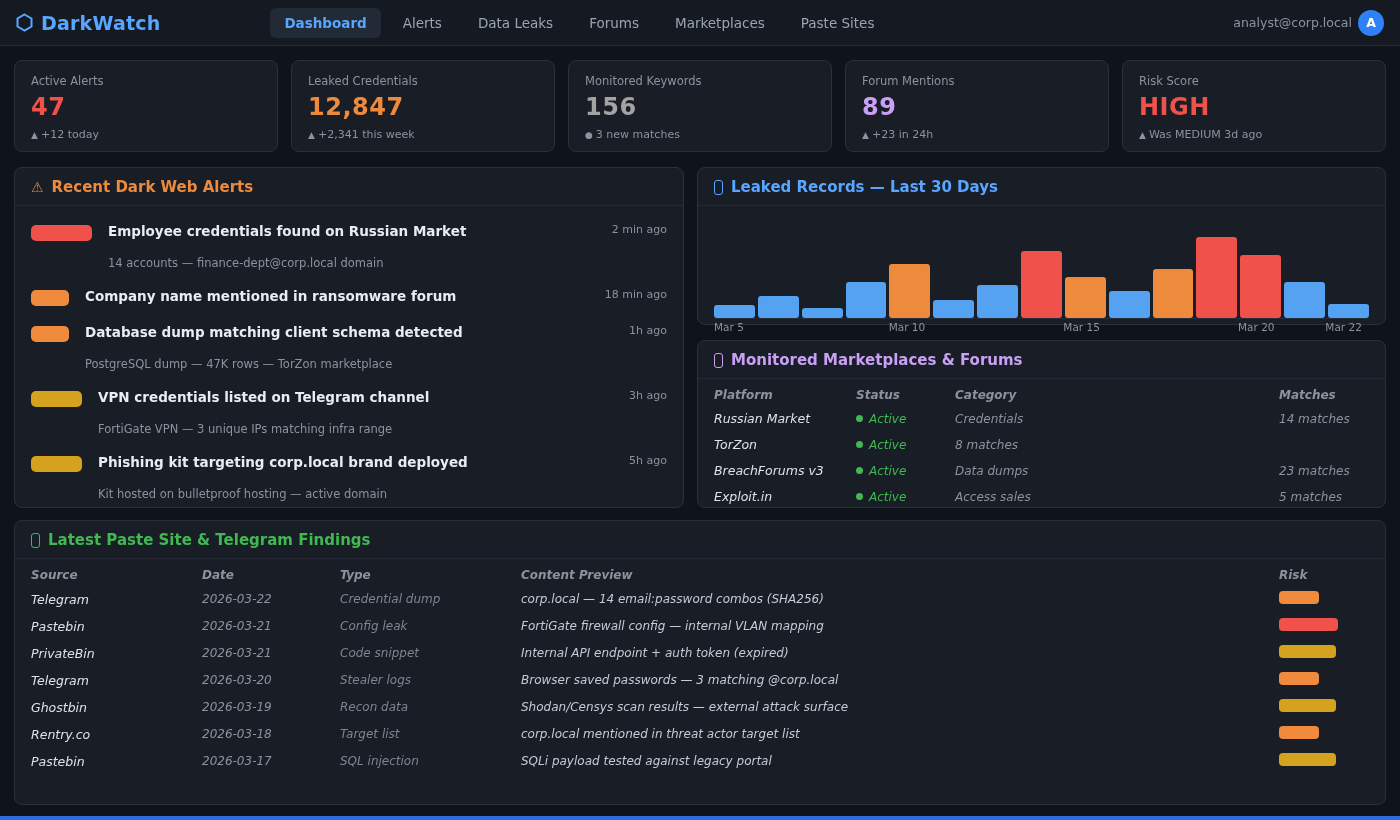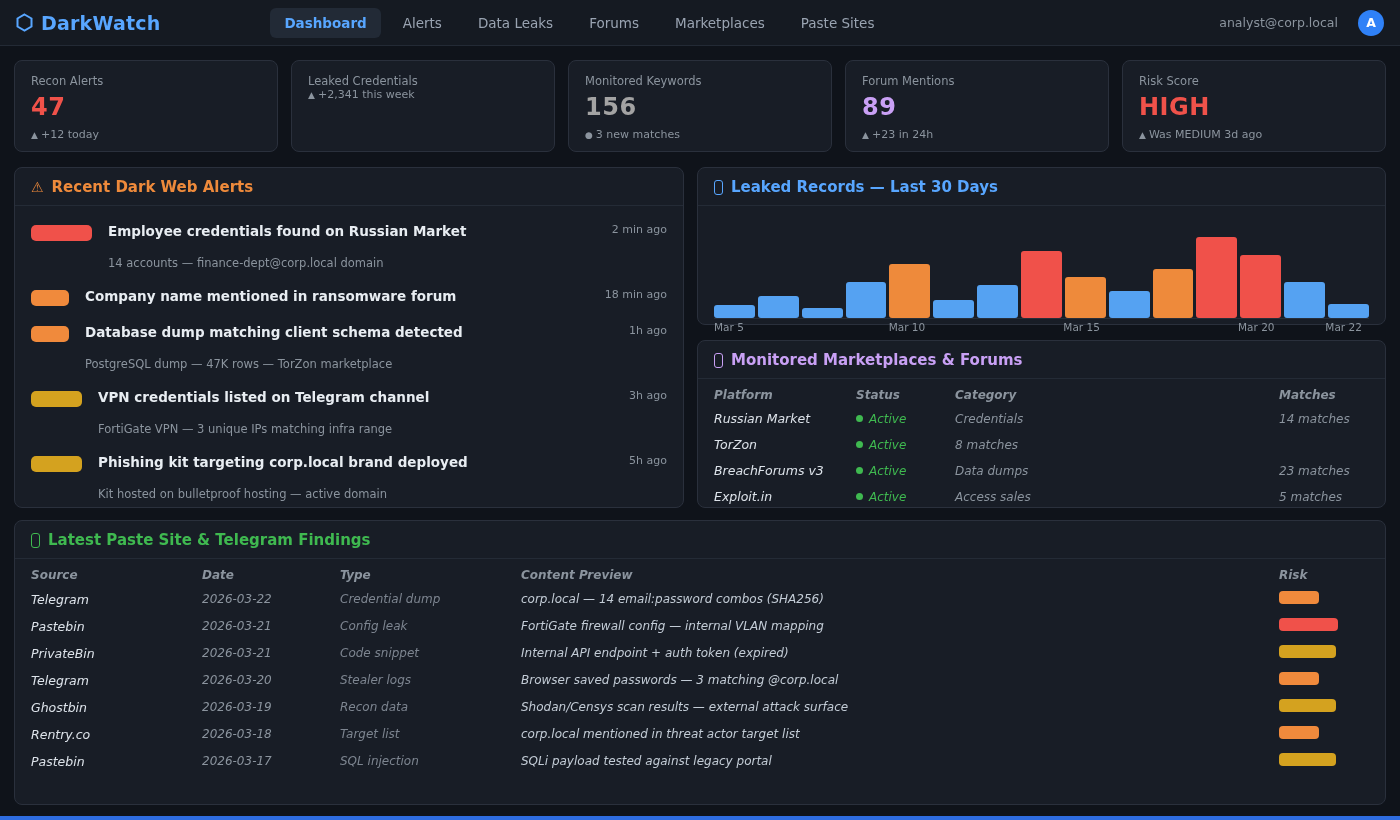--- a/index.html
+++ b/index.html
@@ -17,21 +17,21 @@
   }
   .brand { display:flex; align-items:center; gap:8px; }
   .brand svg { display:block; }
   .brand-name { color:#58a6ff; font-size:19px; font-weight:bold; letter-spacing:.2px; }
   .nav { display:flex; align-items:center; gap:8px; margin-left:110px; }
   .nav-item {
     color:#9aa4b2; font-size:13.5px; padding:7px 14px; border-radius:6px; cursor:pointer;
     background:transparent; border:none; font-family:inherit;
   }
   .nav-item.active { color:#58a6ff; font-weight:bold; background:#222a36; }
-  .topbar-right { margin-left:auto; display:flex; align-items:center; gap:20px; }
+  .topbar-right { margin-left:auto; display:flex; align-items:center; gap:6px; }
   .user-email { color:#8b949e; font-size:12.5px; }
   .avatar {
     width:26px; height:26px; border-radius:50%; background:#2f81f7; color:#fff;
     font-size:12.5px; font-weight:bold; display:flex; align-items:center; justify-content:center;
   }
   
   .main { padding:14px; }
   .stats { display:grid; grid-template-columns:repeat(5,1fr); gap:13px; }
   .card, .panel {
     background:#181d26; border:1px solid #2a303c; border-radius:8px;
@@ -126,26 +126,27 @@
   <div class="topbar-right">
     <span class="user-email">analyst@corp.local</span>
     <div class="avatar">A</div>
   </div>
 </div>
 
 <div class="main">
 
   <div class="stats" id="stats">
       <div class="card">
-        <div class="card-label">Recon Alerts</div>
+        <div class="card-label">Active Alerts</div>
         <div class="card-value val-red">47</div>
         <div class="card-change"><span class="chg-icon">▲</span><span>+12 today</span></div>
       </div>
       <div class="card">
         <div class="card-label">Leaked Credentials</div>
+        <div class="card-value val-orange">12,847</div>
         <div class="card-change"><span class="chg-icon">▲</span><span>+2,341 this week</span></div>
       </div>
       <div class="card">
         <div class="card-label">Monitored Keywords</div>
         <div class="card-value val-blue">156</div>
         <div class="card-change"><span class="chg-icon">●</span><span>3 new matches</span></div>
       </div>
       <div class="card">
         <div class="card-label">Forum Mentions</div>
         <div class="card-value val-purple">89</div>

